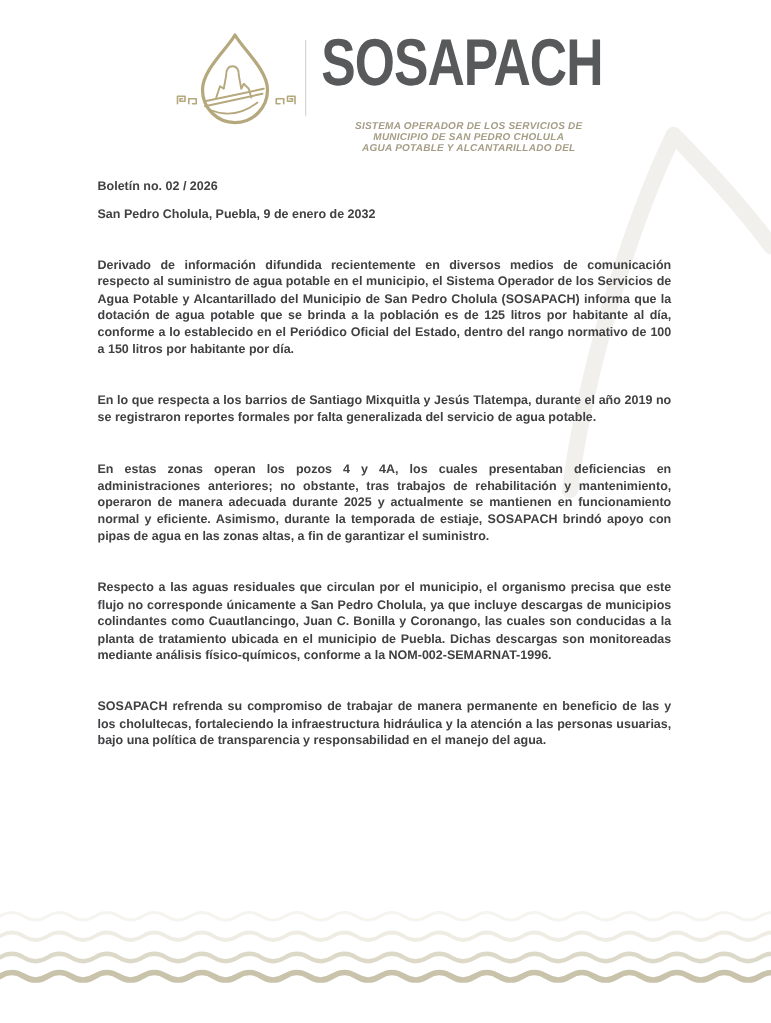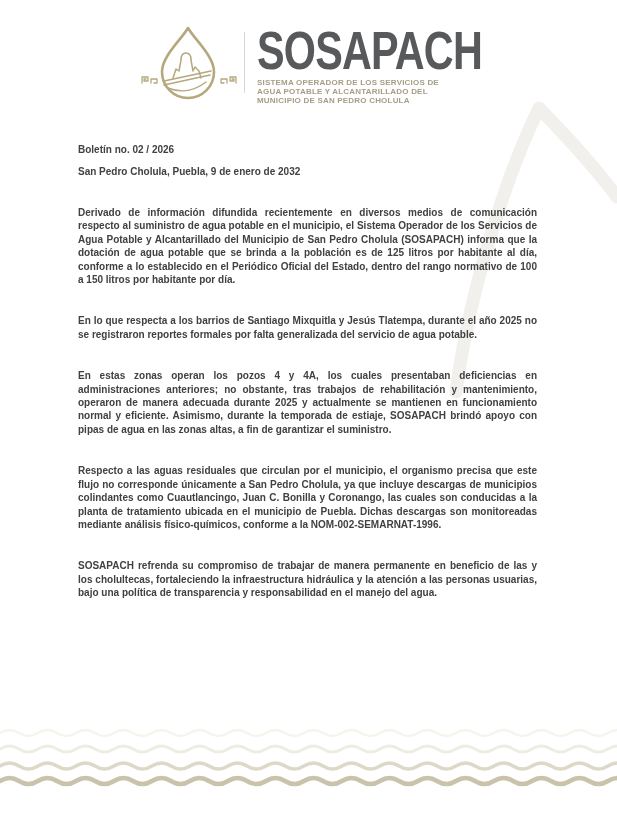--- a/index.html
+++ b/index.html
@@ -13,21 +13,21 @@
   
   .watermark{position:absolute;left:0;top:0;width:617px;height:818px;pointer-events:none;}
   
   .logo-svg{position:absolute;left:140px;top:22px;width:100px;height:80px;}
   .header-divider{position:absolute;left:244px;top:32px;width:1px;height:61px;background:#d8d7d3;}
   .title-block{position:absolute;left:257px;top:28px;width:236px;}
   .org-name{
     font-size:53px;line-height:46px;font-weight:bold;color:#58595b;
     letter-spacing:-1px;transform:scaleX(0.78);transform-origin:left top;white-space:nowrap;
   }
-  .org-subtitle{margin-top:4px;color:#a59d86;
+  .org-subtitle{margin-top:22px;text-align:center;font-style:italic;color:#a59d86;
     font-size:8px;line-height:9px;letter-spacing:.2px;font-weight:bold;}
   
   .doc-body{position:absolute;left:78px;right:80px;top:143px;color:#414042;}
   .meta{margin:0;font-size:10px;font-weight:bold;line-height:13px;}
   .meta + .meta{margin-top:9px;}
   .para{
     margin:28px 0 0 0;font-size:10px;font-weight:bold;line-height:13.4px;
     text-align:justify;
   }
   .para.first{}
@@ -65,32 +65,32 @@
         </g>
       </g>
     </svg>
 
     <div class="header-divider"></div>
 
     <div class="title-block">
       <div class="org-name">SOSAPACH</div>
       <div class="org-subtitle">
         <div>SISTEMA OPERADOR DE LOS SERVICIOS DE</div>
+        <div>MUNICIPIO DE SAN PEDRO CHOLULA</div>
         <div>AGUA POTABLE Y ALCANTARILLADO DEL</div>
-        <div>MUNICIPIO DE SAN PEDRO CHOLULA</div>
       </div>
     </div>
   </div>
 
   <div class="doc-body">
     <p class="meta">Boletín no. 02 / 2026</p>
     <p class="meta">San Pedro Cholula, Puebla, 9 de enero de 2032</p>
 
     <p class="para first">Derivado de información difundida recientemente en diversos medios de comunicación respecto al suministro de agua potable en el municipio, el Sistema Operador de los Servicios de Agua Potable y Alcantarillado del Municipio de San Pedro Cholula (SOSAPACH) informa que la dotación de agua potable que se brinda a la población es de 125 litros por habitante al día, conforme a lo establecido en el Periódico Oficial del Estado, dentro del rango normativo de 100 a 150 litros por habitante por día.</p>
-    <p class="para">En lo que respecta a los barrios de Santiago Mixquitla y Jesús Tlatempa, durante el año 2025 no se registraron reportes formales por falta generalizada del servicio de agua potable.</p>
+    <p class="para">En lo que respecta a los barrios de Santiago Mixquitla y Jesús Tlatempa, durante el año 2019 no se registraron reportes formales por falta generalizada del servicio de agua potable.</p>
     <p class="para">En estas zonas operan los pozos 4 y 4A, los cuales presentaban deficiencias en administraciones anteriores; no obstante, tras trabajos de rehabilitación y mantenimiento, operaron de manera adecuada durante 2025 y actualmente se mantienen en funcionamiento normal y eficiente. Asimismo, durante la temporada de estiaje, SOSAPACH brindó apoyo con pipas de agua en las zonas altas, a fin de garantizar el suministro.</p>
     <p class="para">Respecto a las aguas residuales que circulan por el municipio, el organismo precisa que este flujo no corresponde únicamente a San Pedro Cholula, ya que incluye descargas de municipios colindantes como Cuautlancingo, Juan C. Bonilla y Coronango, las cuales son conducidas a la planta de tratamiento ubicada en el municipio de Puebla. Dichas descargas son monitoreadas mediante análisis físico-químicos, conforme a la NOM-002-SEMARNAT-1996.</p>
     <p class="para">SOSAPACH refrenda su compromiso de trabajar de manera permanente en beneficio de las y los cholultecas, fortaleciendo la infraestructura hidráulica y la atención a las personas usuarias, bajo una política de transparencia y responsabilidad en el manejo del agua.</p>
   </div>
 
   <svg class="waves" viewBox="0 0 617 65" aria-hidden="true">
     <defs>
       <path id="wv" fill="none" d="M0 0 q9.5 -6 19 0 t19 0 t19 0 t19 0 t19 0 t19 0 t19 0 t19 0 t19 0 t19 0 t19 0 t19 0 t19 0 t19 0 t19 0 t19 0 t19 0 t19 0 t19 0 t19 0 t19 0 t19 0 t19 0 t19 0 t19 0 t19 0 t19 0 t19 0 t19 0 t19 0 t19 0 t19 0 t19 0"></path>
     </defs>
     <g fill="none" stroke-linecap="round">

